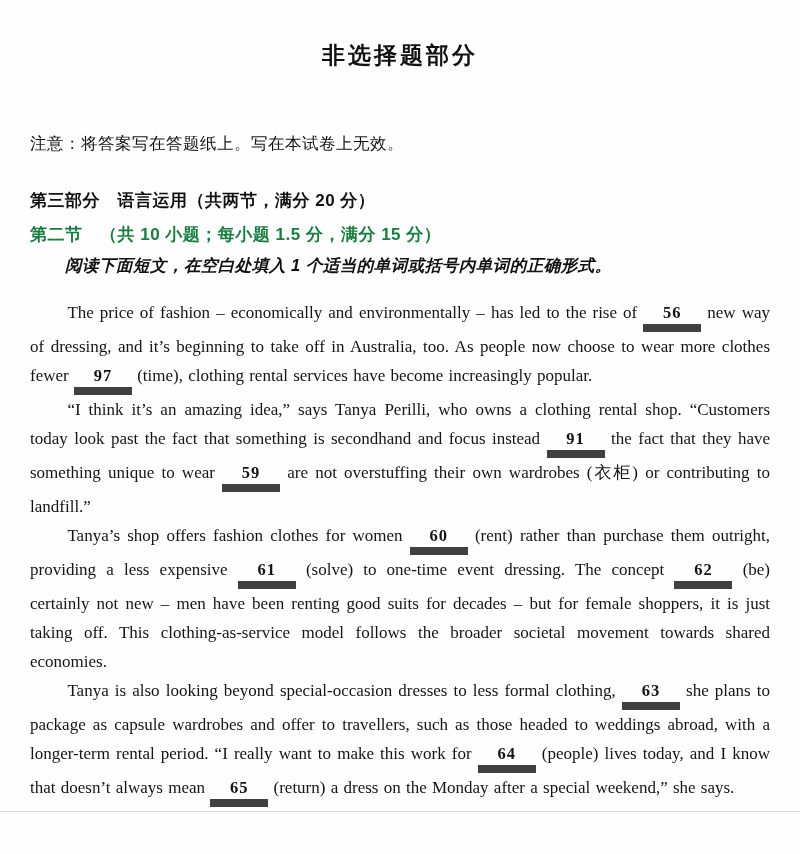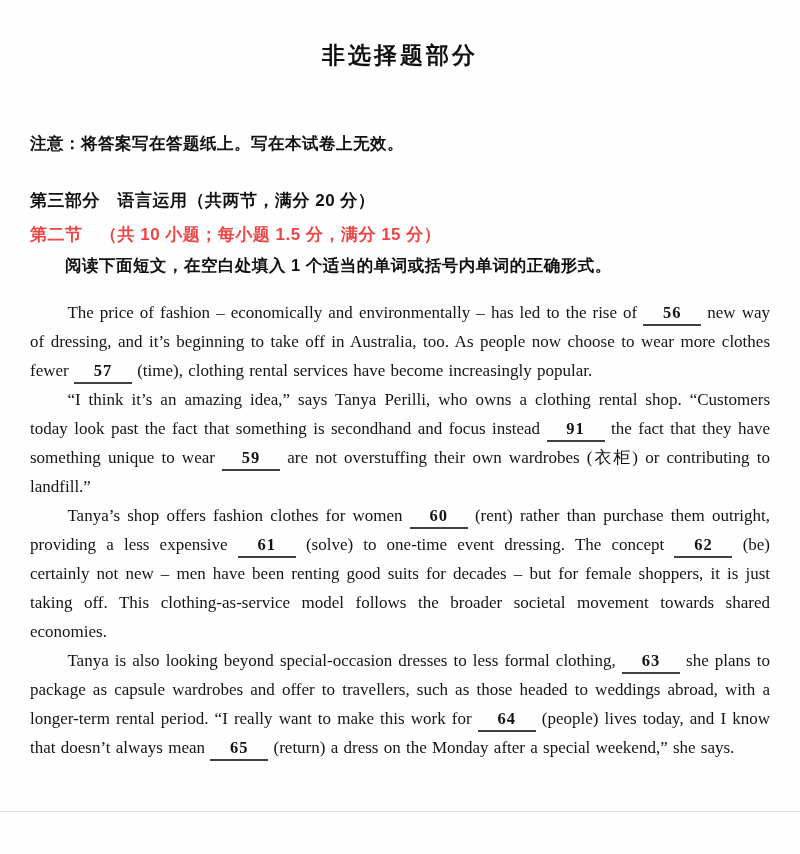--- a/index.html
+++ b/index.html
@@ -23,67 +23,68 @@
     font-family: "Liberation Sans", "DejaVu Sans", sans-serif;
     font-weight: bold;
     font-size: 23px;
     letter-spacing: 3px;
     color: #111;
     margin-top: 6px;
   }
   .notice {
     margin-top: 62px;
     font-family: "Liberation Sans", "DejaVu Sans", sans-serif;
-    font-weight: bold;
+    font-weight: normal;
     font-size: 16.5px;
     color: #111;
     letter-spacing: 0.5px;
   }
   .part-heading {
     margin-top: 34px;
     font-family: "Liberation Sans", "DejaVu Sans", sans-serif;
     font-weight: bold;
     font-size: 17px;
     color: #111;
     letter-spacing: 0.5px;
   }
   .section-heading {
     margin-top: 11px;
     font-family: "Liberation Sans", "DejaVu Sans", sans-serif;
     font-weight: bold;
     font-size: 17px;
-    color: #ef4444;
+    color: #15803d;
     letter-spacing: 0.5px;
   }
   .instructions {
     margin-top: 9px;
     padding-left: 35px;
     font-family: "Liberation Sans", "DejaVu Sans", sans-serif;
     font-weight: bold;
     font-size: 16.5px;
     color: #111;
     letter-spacing: 0.5px;
+    font-style: italic;
   }
   .passage {
     margin-top: 21px;
   }
   .passage p {
     font-size: 17px;
     line-height: 29px;
     text-align: justify;
     text-indent: 2.2em;
     color: #141414;
     word-spacing: 1px;
   }
   .blank {
     display: inline-block;
     text-indent: 0;
     min-width: 58px;
     padding: 0 4px;
-    border-bottom: 2px solid #404040;
+    border-bottom: 8px solid #404040;
     text-align: center;
     font-weight: bold;
     line-height: 22px;
     font-size: 16.5px;
     letter-spacing: 1px;
   }
   .bottom-rule {
     position: absolute;
     left: 0;
     right: 0;
@@ -100,20 +101,20 @@
 
   <div class="notice">注意：将答案写在答题纸上。写在本试卷上无效。</div>
 
   <div class="part-heading">第三部分　语言运用（共两节，满分 20 分）</div>
 
   <div class="section-heading">第二节　（共 10 小题；每小题 1.5 分，满分 15 分）</div>
 
   <div class="instructions">阅读下面短文，在空白处填入 1 个适当的单词或括号内单词的正确形式。</div>
 
   <div class="passage">
-      <p>The price of fashion – economically and environmentally – has led to the rise of <span class="blank">56</span> new way of dressing, and it’s beginning to take off in Australia, too. As people now choose to wear more clothes fewer <span class="blank">57</span> (time), clothing rental services have become increasingly popular.</p>
+      <p>The price of fashion – economically and environmentally – has led to the rise of <span class="blank">56</span> new way of dressing, and it’s beginning to take off in Australia, too. As people now choose to wear more clothes fewer <span class="blank">97</span> (time), clothing rental services have become increasingly popular.</p>
       <p>“I think it’s an amazing idea,” says Tanya Perilli, who owns a clothing rental shop. “Customers today look past the fact that something is secondhand and focus instead <span class="blank">91</span> the fact that they have something unique to wear <span class="blank">59</span> are not overstuffing their own wardrobes (衣柜) or contributing to landfill.”</p>
       <p>Tanya’s shop offers fashion clothes for women <span class="blank">60</span> (rent) rather than purchase them outright, providing a less expensive <span class="blank">61</span> (solve) to one-time event dressing. The concept <span class="blank">62</span> (be) certainly not new – men have been renting good suits for decades – but for female shoppers, it is just taking off. This clothing-as-service model follows the broader societal movement towards shared economies.</p>
       <p>Tanya is also looking beyond special-occasion dresses to less formal clothing, <span class="blank">63</span> she plans to package as capsule wardrobes and offer to travellers, such as those headed to weddings abroad, with a longer-term rental period. “I really want to make this work for <span class="blank">64</span> (people) lives today, and I know that doesn’t always mean <span class="blank">65</span> (return) a dress on the Monday after a special weekend,” she says.</p>
     </div>
 
   <div class="bottom-rule"></div>
 </div>
 
 </body></html>

